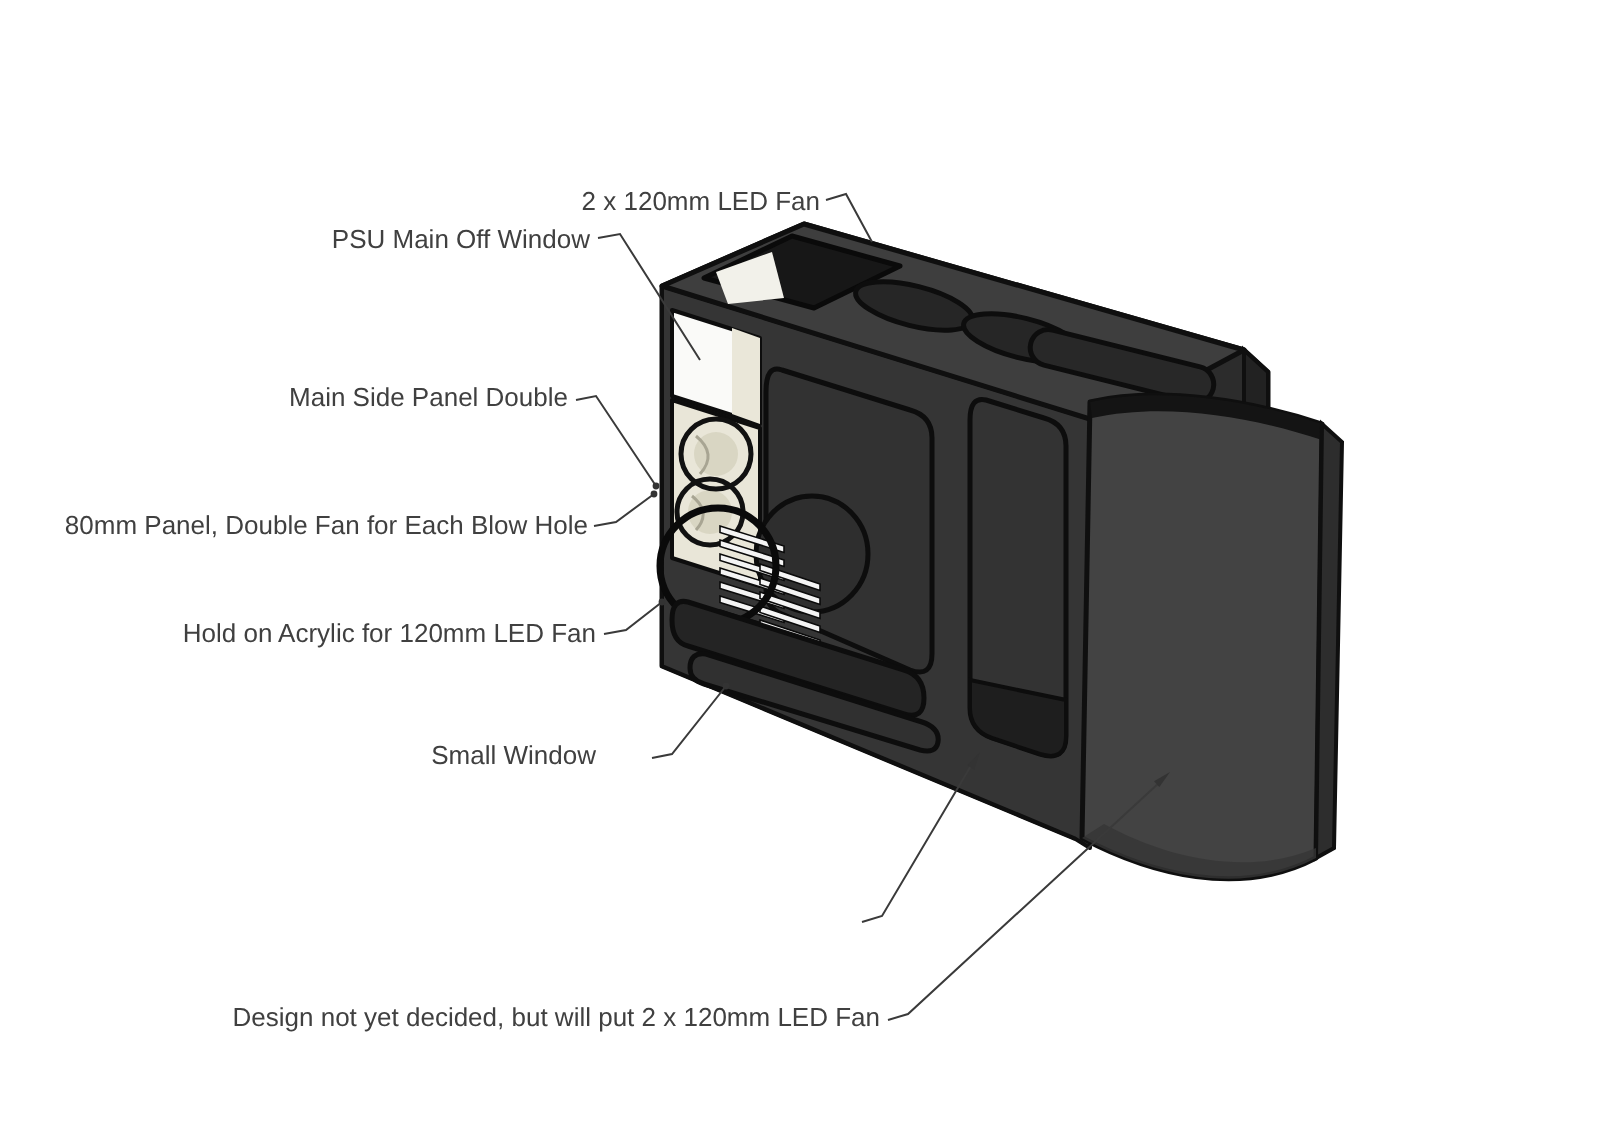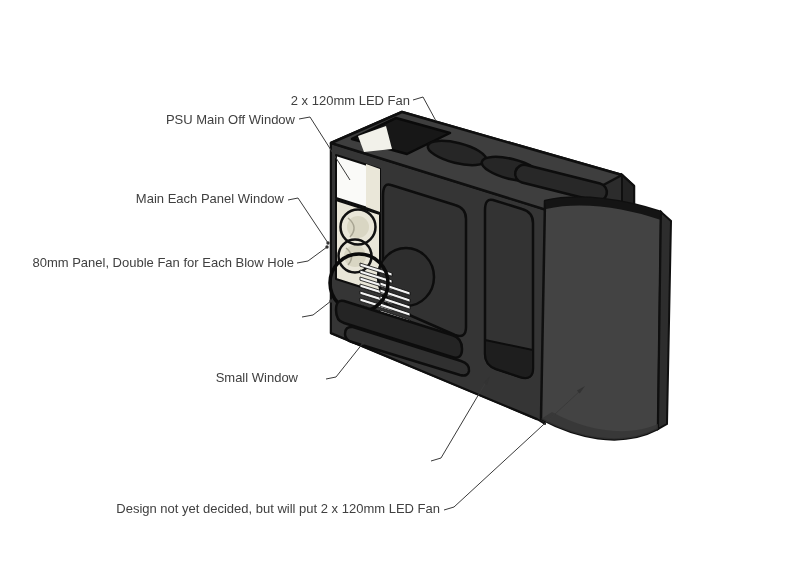--- a/index.html
+++ b/index.html
@@ -111,23 +111,24 @@
       <circle cx="363" cy="343" r="1.7"></circle>
       <polygon points="490,376 487.1,384.7 483.7,382.7"></polygon>
       <polygon points="585,386 579.7,393.5 577,390.6"></polygon>
     </g>
   </svg>
 
   <div class="callout" style="right:390px;top:94px">2 x 120mm LED Fan</div>
 
   <div class="callout" style="right:505px;top:113px">PSU Main Off Window</div>
 
-  <div class="callout" style="right:516px;top:192px">Main Each Panel Window</div>
+  <div class="callout" style="right:516px;top:192px">Main Side Panel Double</div>
 
   <div class="callout" style="right:506px;top:256px">80mm Panel, Double Fan for Each Blow Hole</div>
 
+  <div class="callout" style="right:502px;top:310px">Hold on Acrylic for 120mm LED Fan</div>
 
   <div class="callout" style="right:502px;top:371px">Small Window</div>
 
 
   <div class="callout" style="right:360px;top:502px">Design not yet decided, but will put 2 x 120mm LED Fan</div>
 
 </div>
 
 </body></html>

